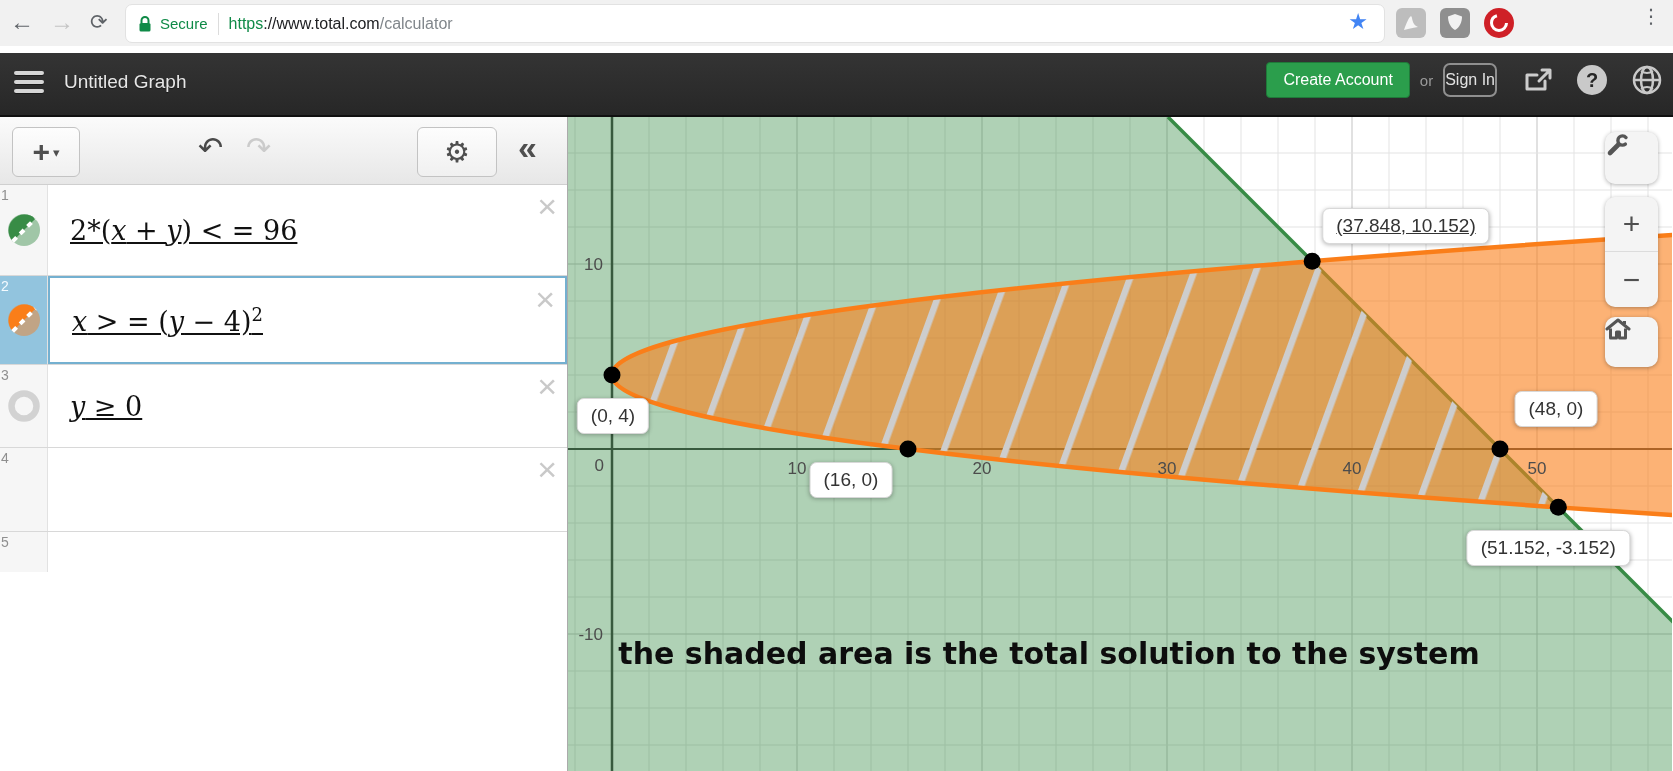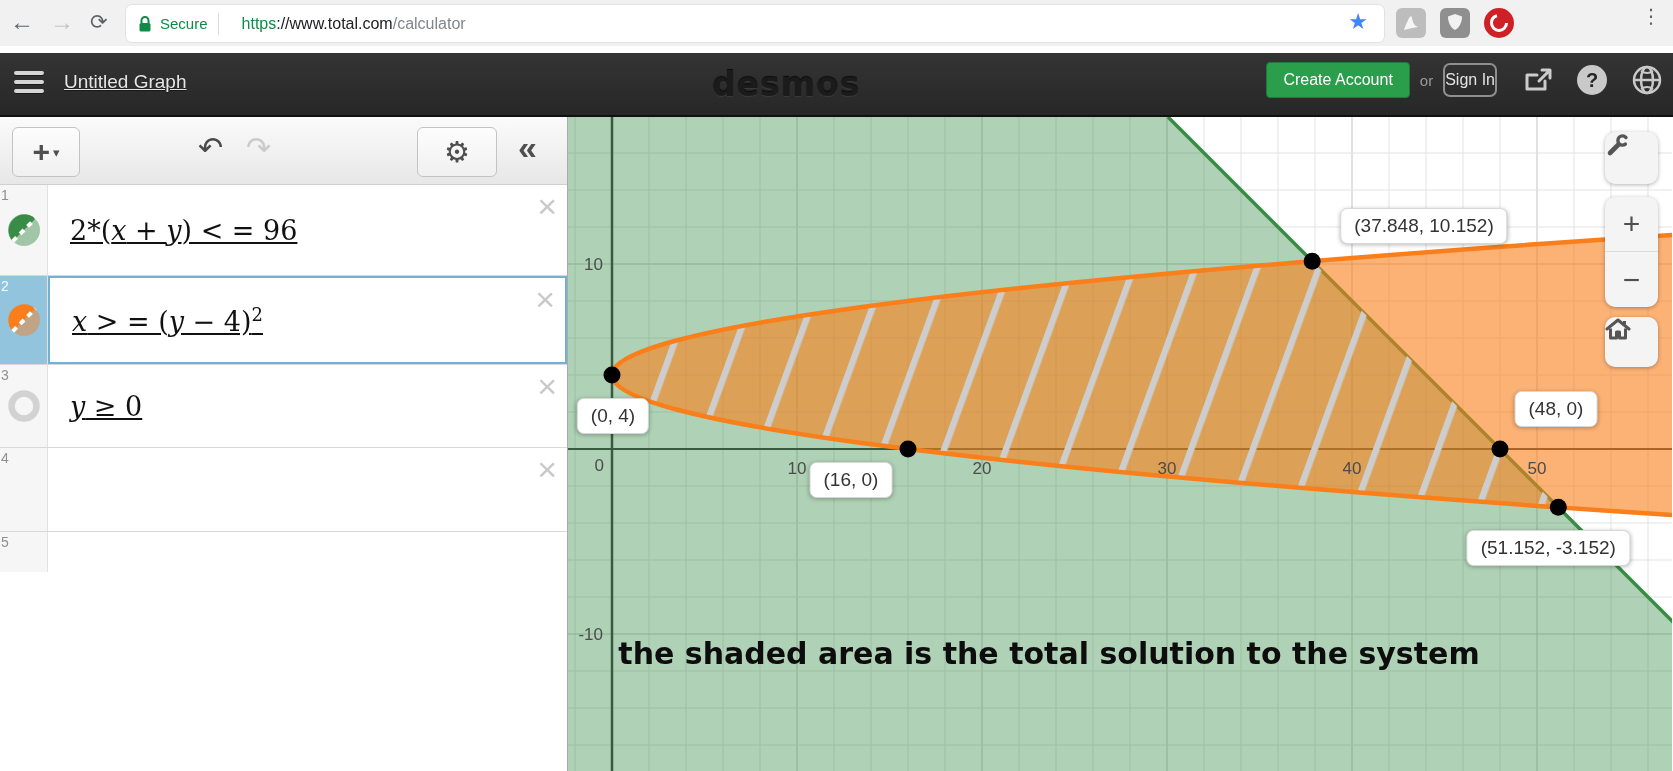--- a/index.html
+++ b/index.html
@@ -6,33 +6,33 @@
   #app{position:relative;width:1673px;height:771px;overflow:hidden;background:#fff;}
 
   
   .browser-bar{position:relative;height:46px;background:#f1f1f1;}
   .nav-ico{position:absolute;top:6px;font-size:24px;color:#5f6368;cursor:pointer;line-height:32px;}
   .omnibox{position:absolute;left:125px;top:4px;width:1258px;height:37px;background:#fff;
            border:1px solid #e2e2e2;border-radius:7px;display:flex;align-items:center;}
   .secure-label{color:#0f8a47;font-size:15px;margin-left:8px;}
   .ob-divider{width:1px;height:22px;background:#dcdcdc;margin:0 10px;}
   .url{font-size:16px;color:#202124;white-space:nowrap;}
-  .url .scheme{color:#0f8a47;margin-left:13px;}
+  .url .scheme{color:#0f8a47;}
   .url .path{color:#80868b;}
   .bookmark-star{position:absolute;right:16px;top:4px;color:#4285f4;font-size:22px;cursor:pointer;}
   .ext-ico{position:absolute;top:8px;width:30px;height:30px;border-radius:6px;cursor:pointer;}
   .menu-dots{position:absolute;top:4px;font-size:20px;color:#5f6368;letter-spacing:0;cursor:pointer;}
   .gap-strip{height:7px;background:#fff;}
 
   
   .app-header{position:relative;height:64px;background:linear-gradient(#343434,#272727);
               border-bottom:2px solid #101010;box-sizing:border-box;}
   .hamburger{position:absolute;left:14px;top:18px;width:30px;cursor:pointer;}
   .hamburger div{height:4px;background:#d6d6d6;border-radius:2px;margin-bottom:5px;box-shadow:0 1px 0 rgba(0,0,0,.4);}
-  .graph-title{position:absolute;left:64px;top:18px;color:#e6e6e6;font-size:19px;text-shadow:0 1px 1px rgba(0,0,0,.5);text-decoration:underline;}
+  .graph-title{position:absolute;left:64px;top:18px;color:#e6e6e6;font-size:19px;text-shadow:0 1px 1px rgba(0,0,0,.5);}
   .logo{position:absolute;left:712px;top:12px;font-family:"DejaVu Sans",sans-serif;font-weight:bold;
         font-size:33px;letter-spacing:1px;color:#1b1b1b;text-shadow:0 1px 0 rgba(255,255,255,.07),0 -1px 1px rgba(0,0,0,.8);}
   .hdr-right{position:absolute;right:10px;top:0;height:54px;display:flex;align-items:center;}
   .create-btn{background:#2b9e4c;border:1px solid #1f7a39;color:#fff;font-size:16px;padding:8px 16px;
               border-radius:4px;cursor:pointer;font-family:inherit;}
   .or-label{color:#9a9a9a;font-size:15px;margin:0 10px;}
   .signin-btn{background:transparent;border:2px solid #8f8f8f;color:#e2e2e2;font-size:16px;
               padding:6px 0;border-radius:7px;cursor:pointer;font-family:inherit;}
   .hdr-ico{margin-left:24px;cursor:pointer;display:flex;align-items:center;}
   .help-circle{width:30px;height:30px;border-radius:50%;background:#c9c9c9;color:#262626;font-weight:bold;
@@ -109,21 +109,20 @@
   </div>
   <div class="gap-strip"></div>
 
   <div class="app-header">
     <div class="hamburger">
         <div></div>
         <div></div>
         <div></div>
       </div>
     <div class="graph-title">Untitled Graph</div>
-    <div class="logo">desmos</div>
     <div class="hdr-right">
       <button class="create-btn">Create Account</button>
       <span class="or-label">or</span>
       <button class="signin-btn">Sign In</button>
       <span class="hdr-ico">
         <svg width="32" height="30" viewBox="0 0 32 30">
             <path d="M6 10 h10 M6 10 v14 h18 v-8" fill="none" stroke="#cccccc" stroke-width="3" stroke-linecap="round" stroke-linejoin="round"></path>
             <path d="M18 16 L28 6 M21 5 h8 v8" fill="none" stroke="#cccccc" stroke-width="3" stroke-linecap="round" stroke-linejoin="round"></path>
           </svg>
       </span>
@@ -314,18 +313,18 @@
         <div class="gbtn" style="top:200px;height:50px;">
           <svg width="26" height="24" viewBox="0 0 26 24">
             <path d="M2 12 L13 3 L24 12" fill="none" stroke="#555" stroke-width="3" stroke-linecap="round" stroke-linejoin="round"></path>
             <path d="M5.5 11.5 V21 h6 v-6 h3 v6 h6 V11.5" fill="none" stroke="#555" stroke-width="3" stroke-linejoin="round"></path>
             <path d="M19.5 4 v3" stroke="#555" stroke-width="3"></path>
           </svg>
         </div>
       <div class="ptlabel" style="left: 45px; top: 299px;">(0, 4)</div>
           <div class="ptlabel" style="left: 283px; top: 363px;">(16, 0)</div>
           <div class="ptlabel" style="left: 988px; top: 292px;">(48, 0)</div>
-          <div class="ptlabel" style="left: 856px; top: 109.188px;">(37.848, 10.152)</div>
+          <div class="ptlabel" style="left: 838px; top: 109.188px; text-decoration: underline;">(37.848, 10.152)</div>
           <div class="ptlabel" style="left: 980.312px; top: 431.312px;">(51.152, -3.152)</div>
         </div>
     </div>
   </div>
 </div>
 
 </body></html>

